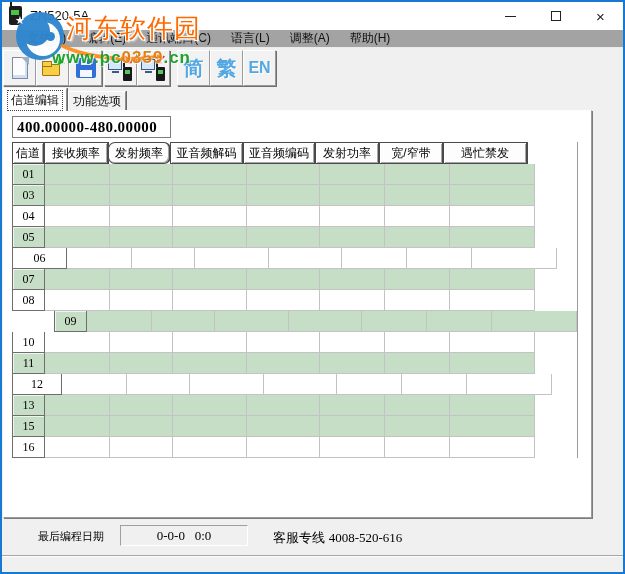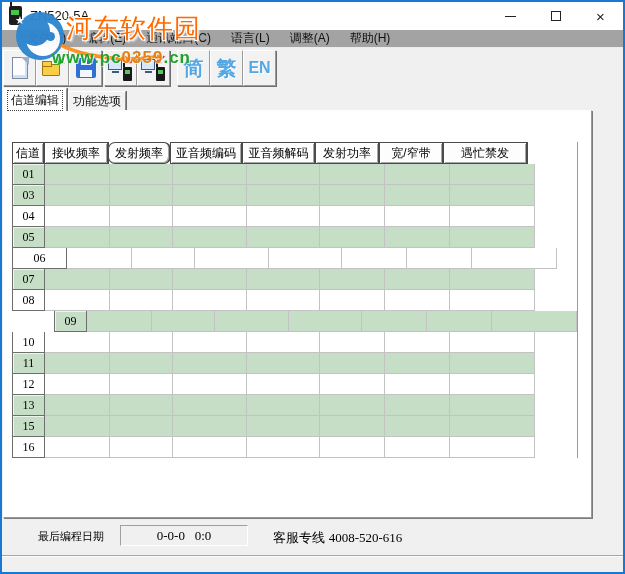--- a/index.html
+++ b/index.html
@@ -179,28 +179,31 @@
   </div>
 
   <div class="tab tab-active">
     <span class="focus">信道编辑</span>
   </div>
   <div class="tab tab-idle">
     <span>功能选项</span>
   </div>
   <div class="tabpage"></div>
 
+  <div class="freqbox">
+    <span>400.00000-480.00000</span>
+  </div>
 
   <div class="grid">
       <div class="grow">
         <div class="hcell" style="width: 33px;">信道</div>
         <div class="hcell" style="width: 65px;">接收频率</div>
         <div class="hcell" style="width: 63px; border-radius: 7px;">发射频率</div>
+        <div class="hcell" style="width: 74px;">亚音频解码</div>
         <div class="hcell" style="width: 73px;">亚音频编码</div>
-        <div class="hcell" style="width: 74px;">亚音频解码</div>
         <div class="hcell" style="width: 65px;">发射功率</div>
         <div class="hcell" style="width: 65px;">宽/窄带</div>
         <div class="hcell" style="width: 85px;">遇忙禁发</div>
       </div>
       <div class="grow odd">
         <div class="ncell" style="width: 33px;">01</div>
         <div class="cell" style="width: 65px;"></div>
         <div class="cell" style="width: 63px;"></div>
         <div class="cell" style="width: 74px;"></div>
         <div class="cell" style="width: 73px;"></div>
@@ -292,21 +295,21 @@
         <div class="ncell" style="width: 33px;">11</div>
         <div class="cell" style="width: 65px;"></div>
         <div class="cell" style="width: 63px;"></div>
         <div class="cell" style="width: 74px;"></div>
         <div class="cell" style="width: 73px;"></div>
         <div class="cell" style="width: 65px;"></div>
         <div class="cell" style="width: 65px;"></div>
         <div class="cell" style="width: 85px;"></div>
       </div>
       <div class="grow even">
-        <div class="ncell" style="width: 33px;">12</div>
+        <div class="ncell" style="width: 50px;">12</div>
         <div class="cell" style="width: 65px;"></div>
         <div class="cell" style="width: 63px;"></div>
         <div class="cell" style="width: 74px;"></div>
         <div class="cell" style="width: 73px;"></div>
         <div class="cell" style="width: 65px;"></div>
         <div class="cell" style="width: 65px;"></div>
         <div class="cell" style="width: 85px;"></div>
       </div>
       <div class="grow odd">
         <div class="ncell" style="width: 33px;">13</div>

